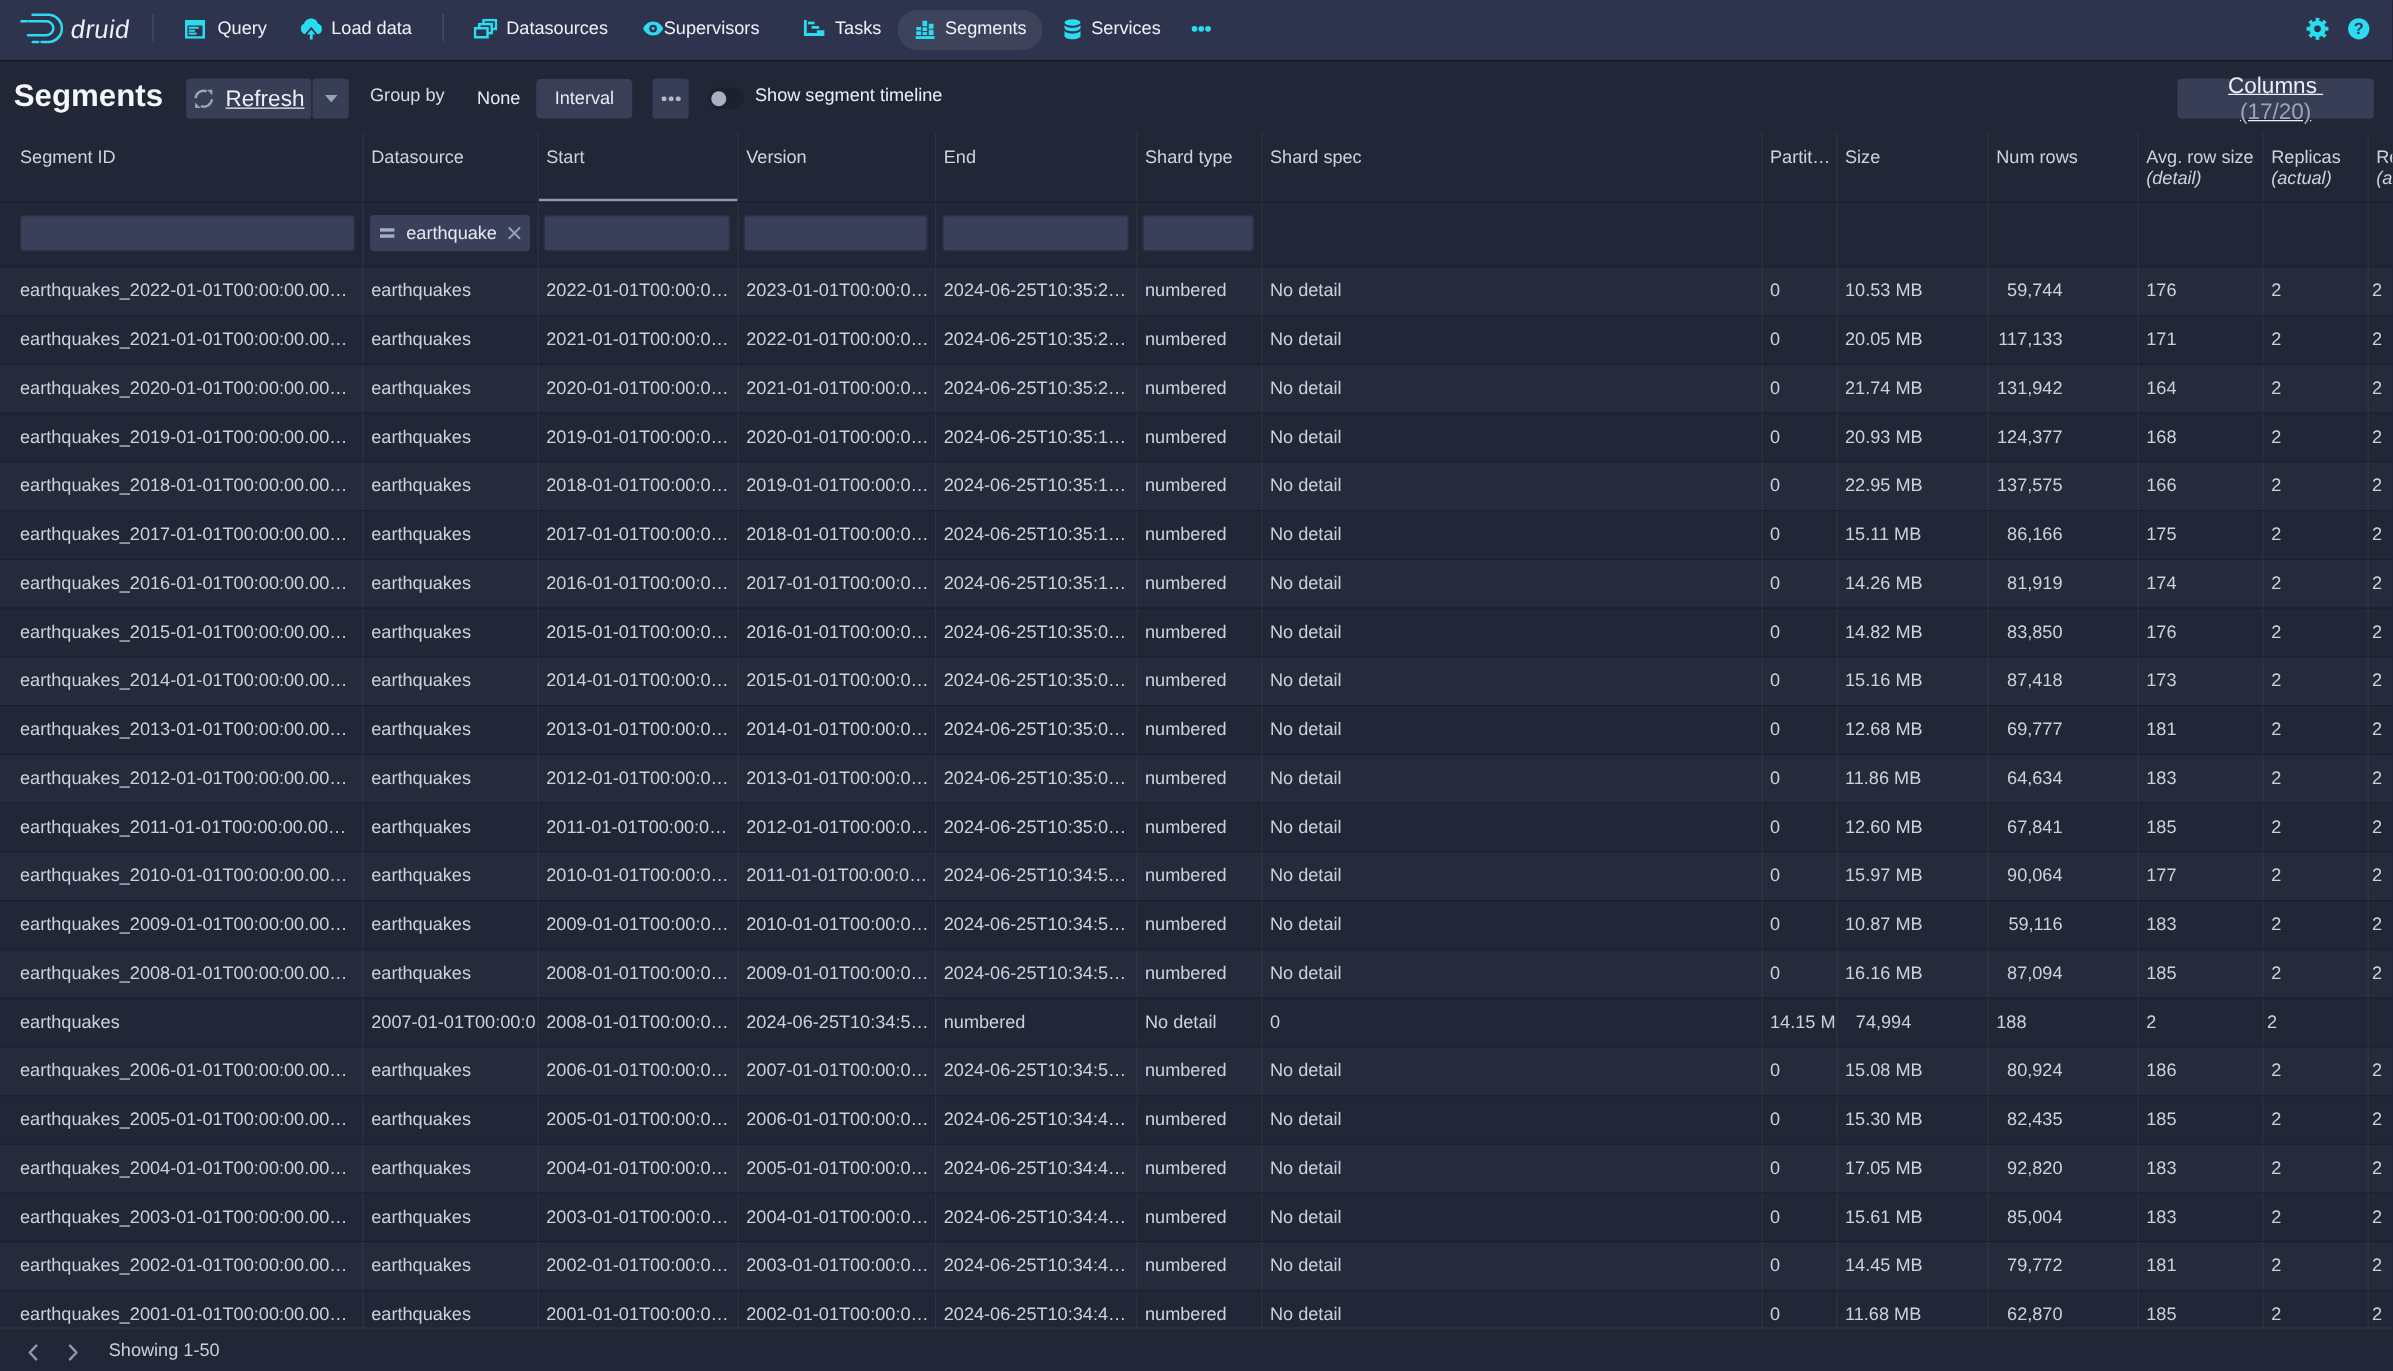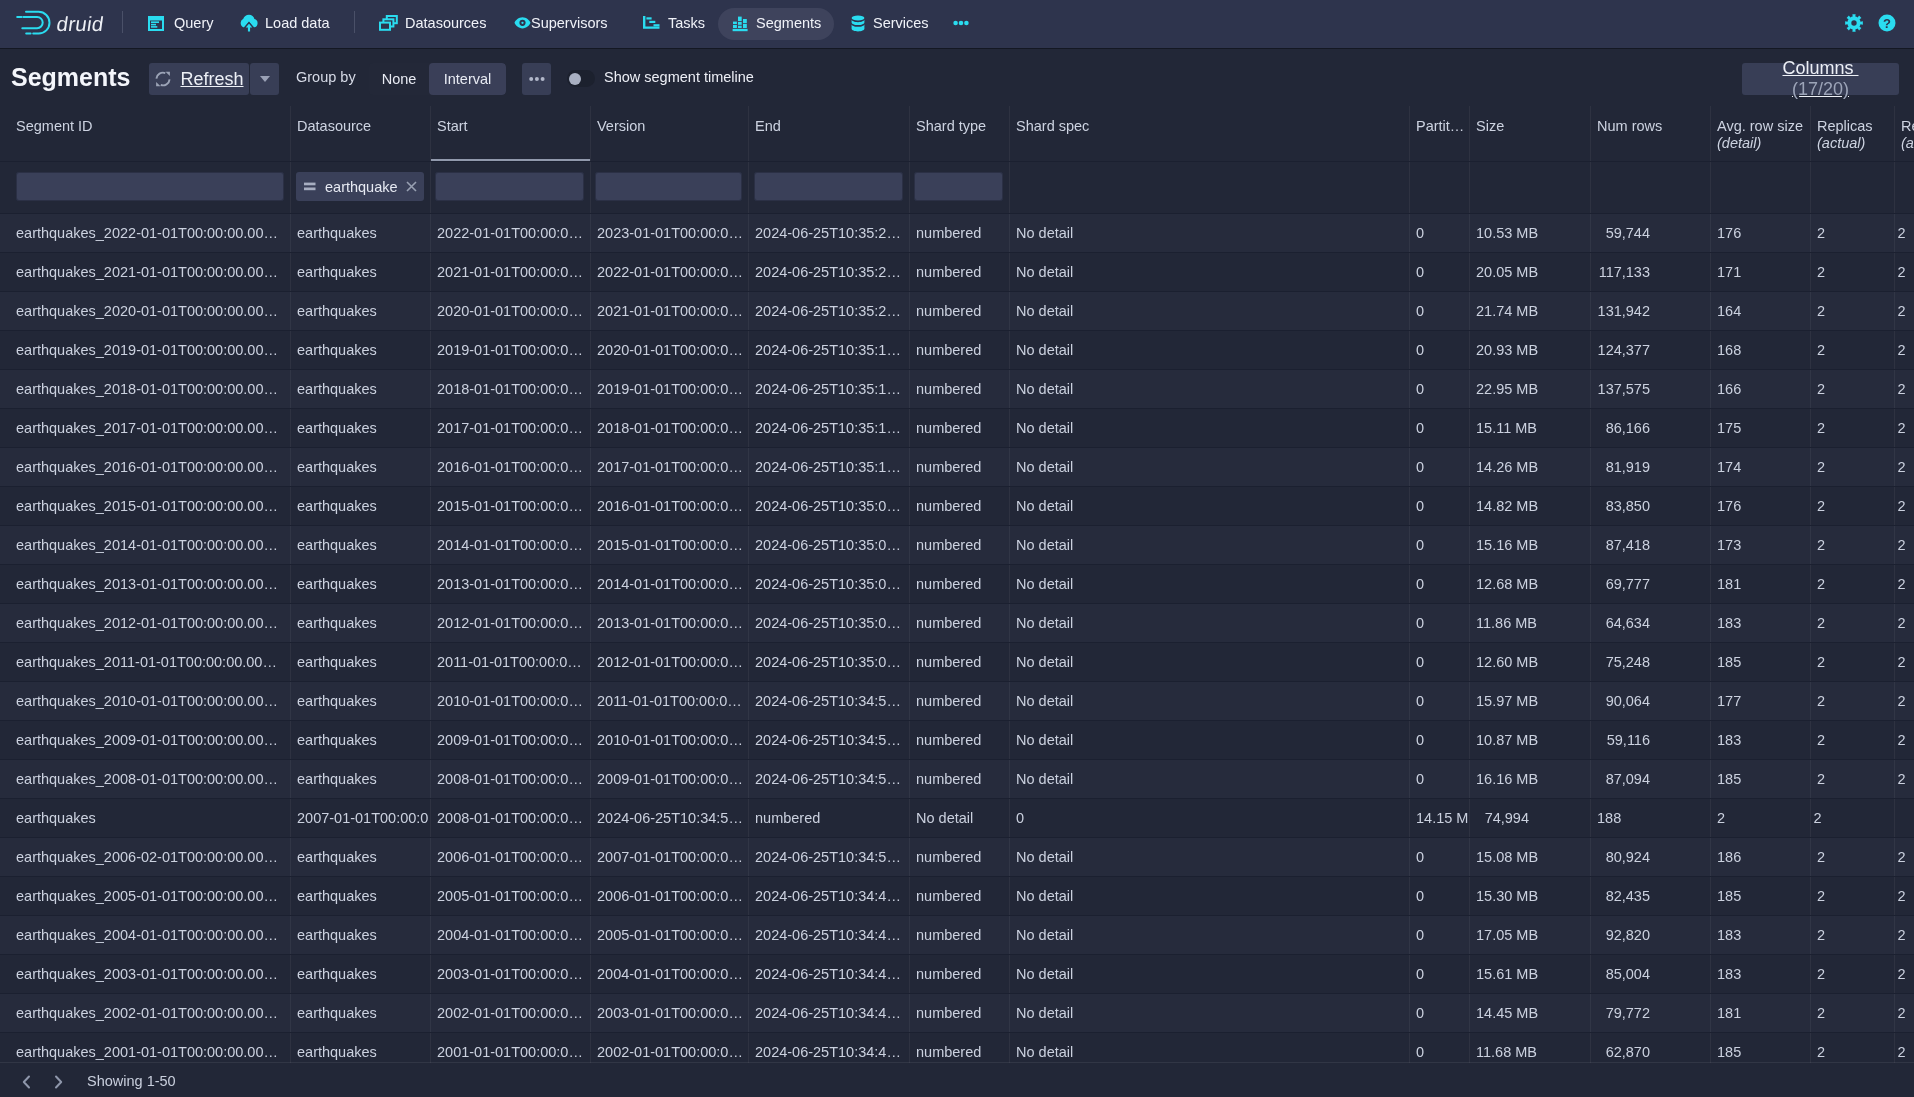--- a/index.html
+++ b/index.html
@@ -450,21 +450,21 @@
         <div>earthquakes_2011-01-01T00:00:00.00…</div>
         <div>earthquakes</div>
         <div>2011-01-01T00:00:0…</div>
         <div>2012-01-01T00:00:0…</div>
         <div>2024-06-25T10:35:0…</div>
         <div>numbered</div>
         <div>No detail</div>
         <div>0</div>
         <div>12.60 MB</div>
         <div>
-          <span class="num">75,248</span>
+          <span class="num">67,841</span>
         </div>
         <div>185</div>
         <div>2</div>
         <div style="padding-left:2.5px">2</div>
       </div>
 <div class="trow row">
         <div>earthquakes_2010-01-01T00:00:00.00…</div>
         <div>earthquakes</div>
         <div>2010-01-01T00:00:0…</div>
         <div>2011-01-01T00:00:0…</div>
@@ -524,21 +524,21 @@
         <div>0</div>
         <div>14.15 MB</div>
         <div>
           <span class="num">74,994</span>
         </div>
         <div>188</div>
         <div>2</div>
         <div style="padding-left:2.5px">2</div>
       </div>
 <div class="trow row">
-        <div>earthquakes_2006-02-01T00:00:00.00…</div>
+        <div>earthquakes_2006-01-01T00:00:00.00…</div>
         <div>earthquakes</div>
         <div>2006-01-01T00:00:0…</div>
         <div>2007-01-01T00:00:0…</div>
         <div>2024-06-25T10:34:5…</div>
         <div>numbered</div>
         <div>No detail</div>
         <div>0</div>
         <div>15.08 MB</div>
         <div>
           <span class="num">80,924</span>

